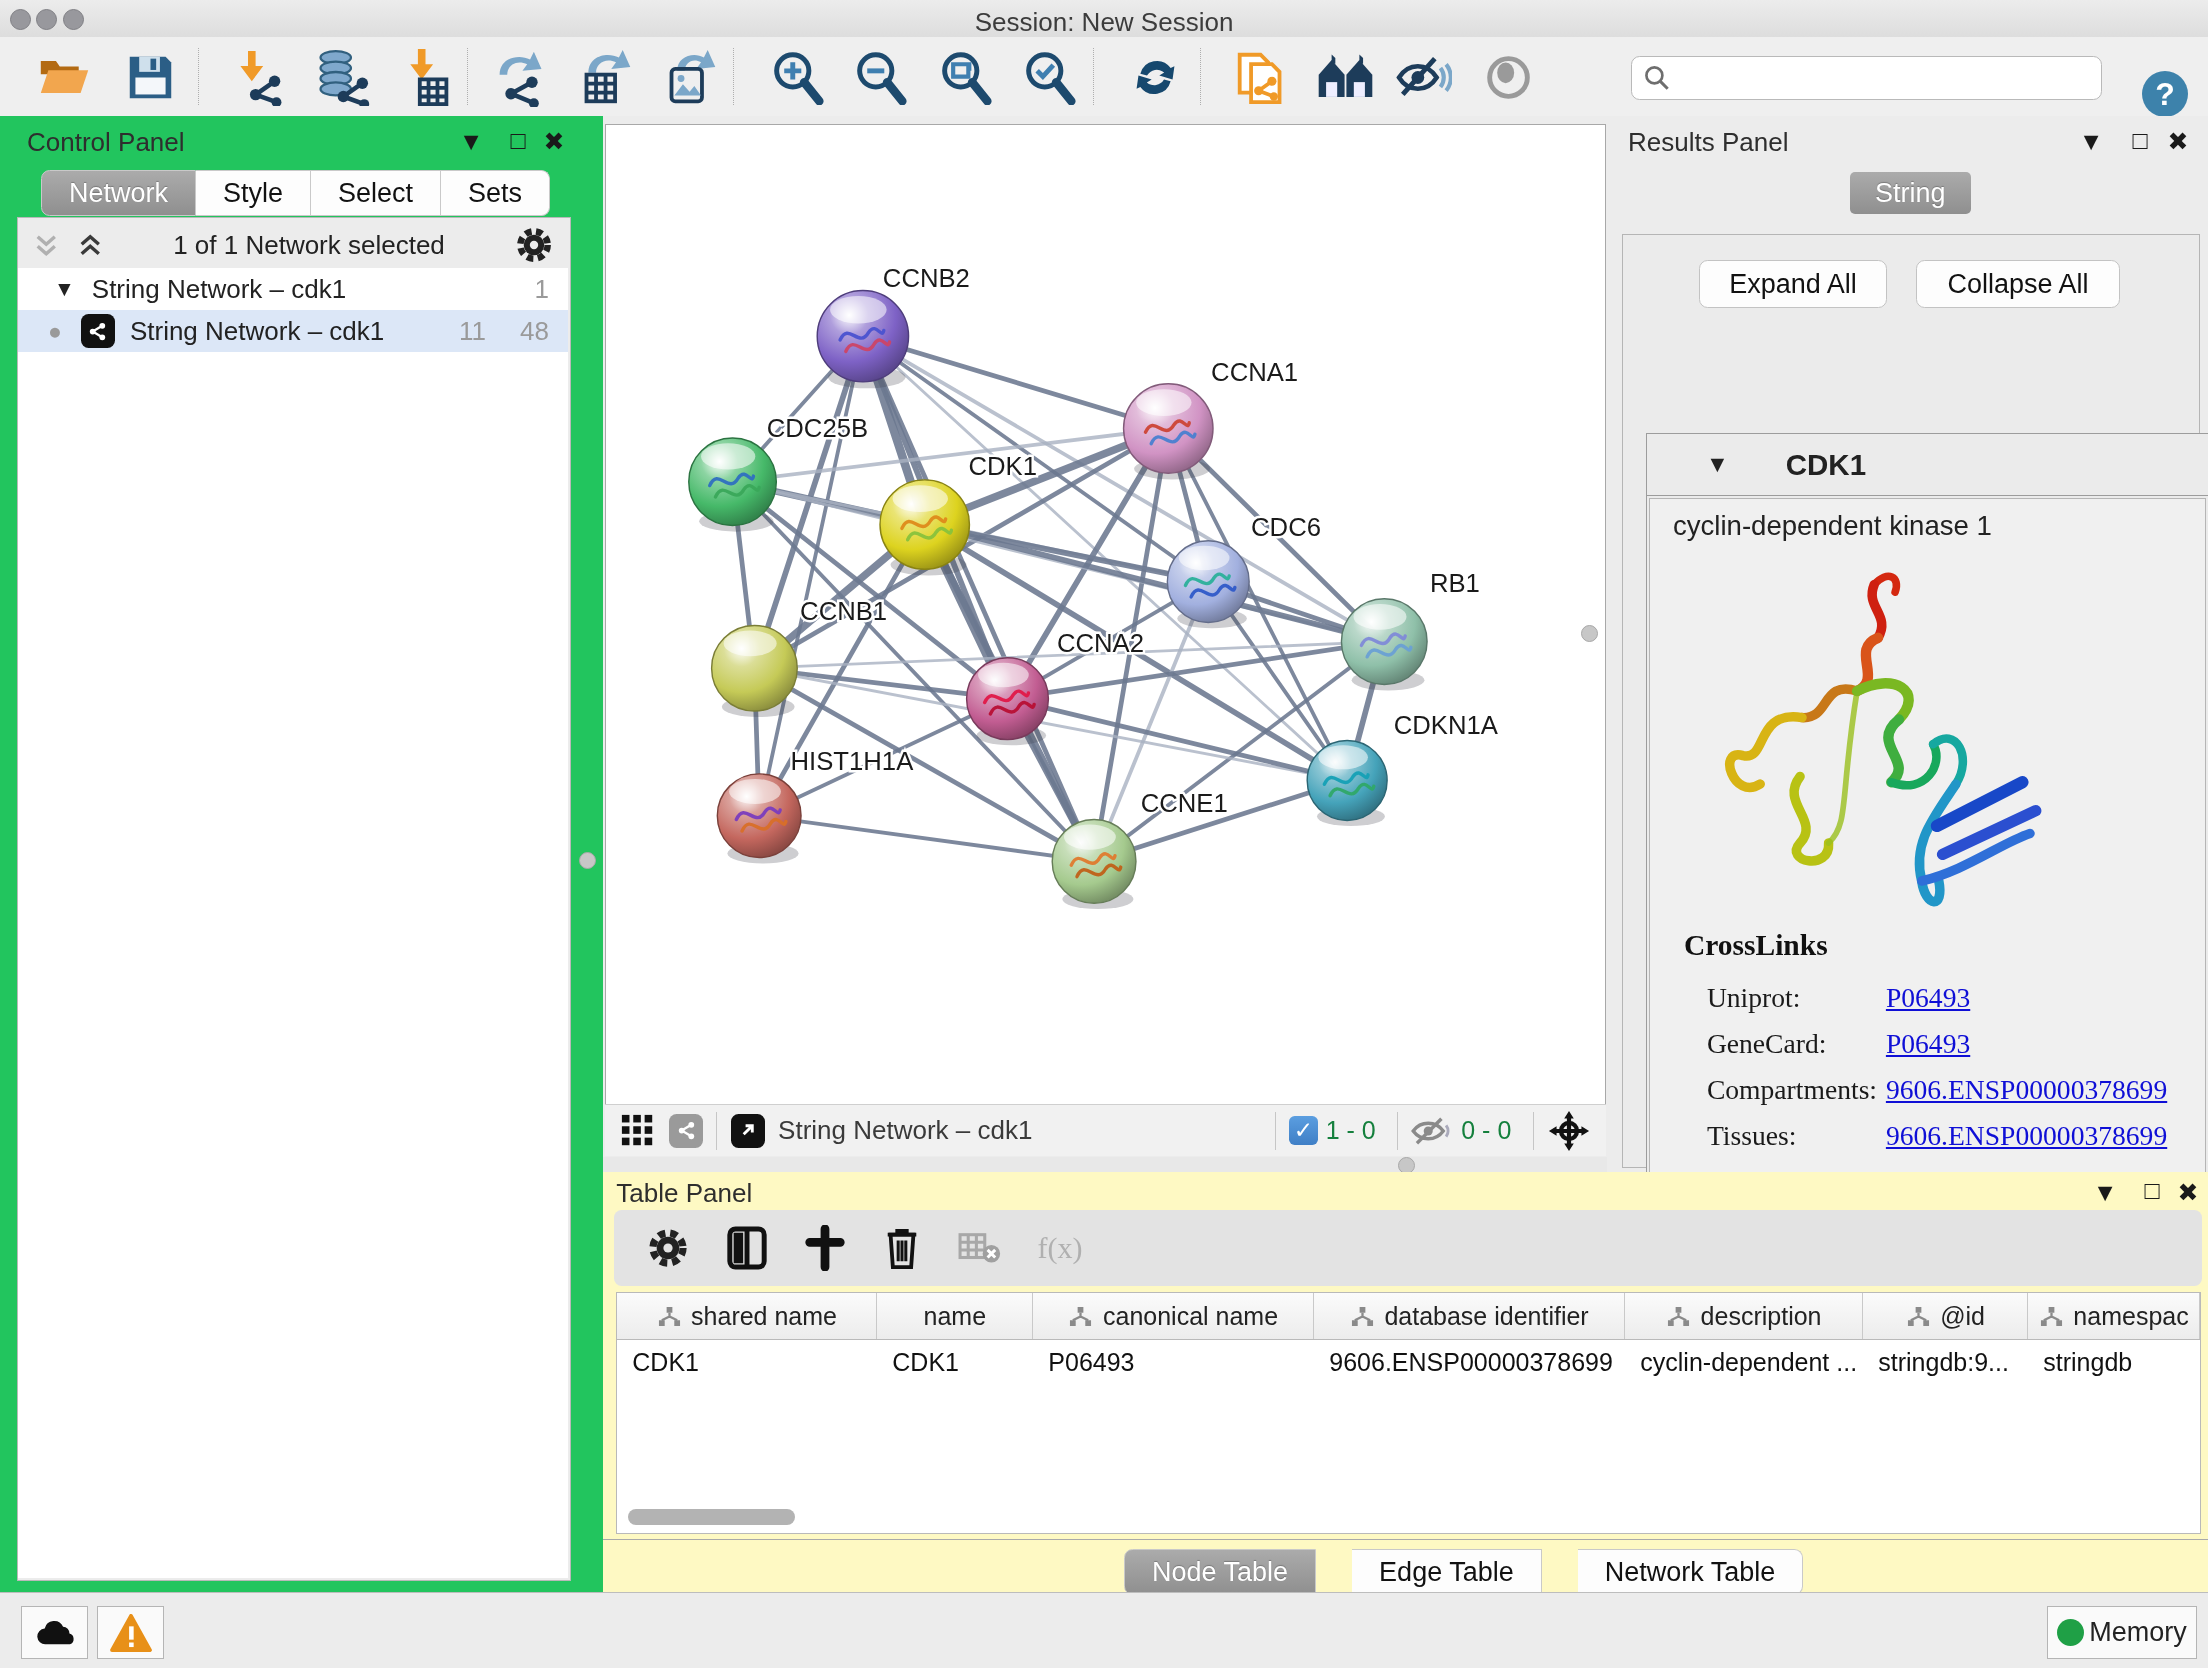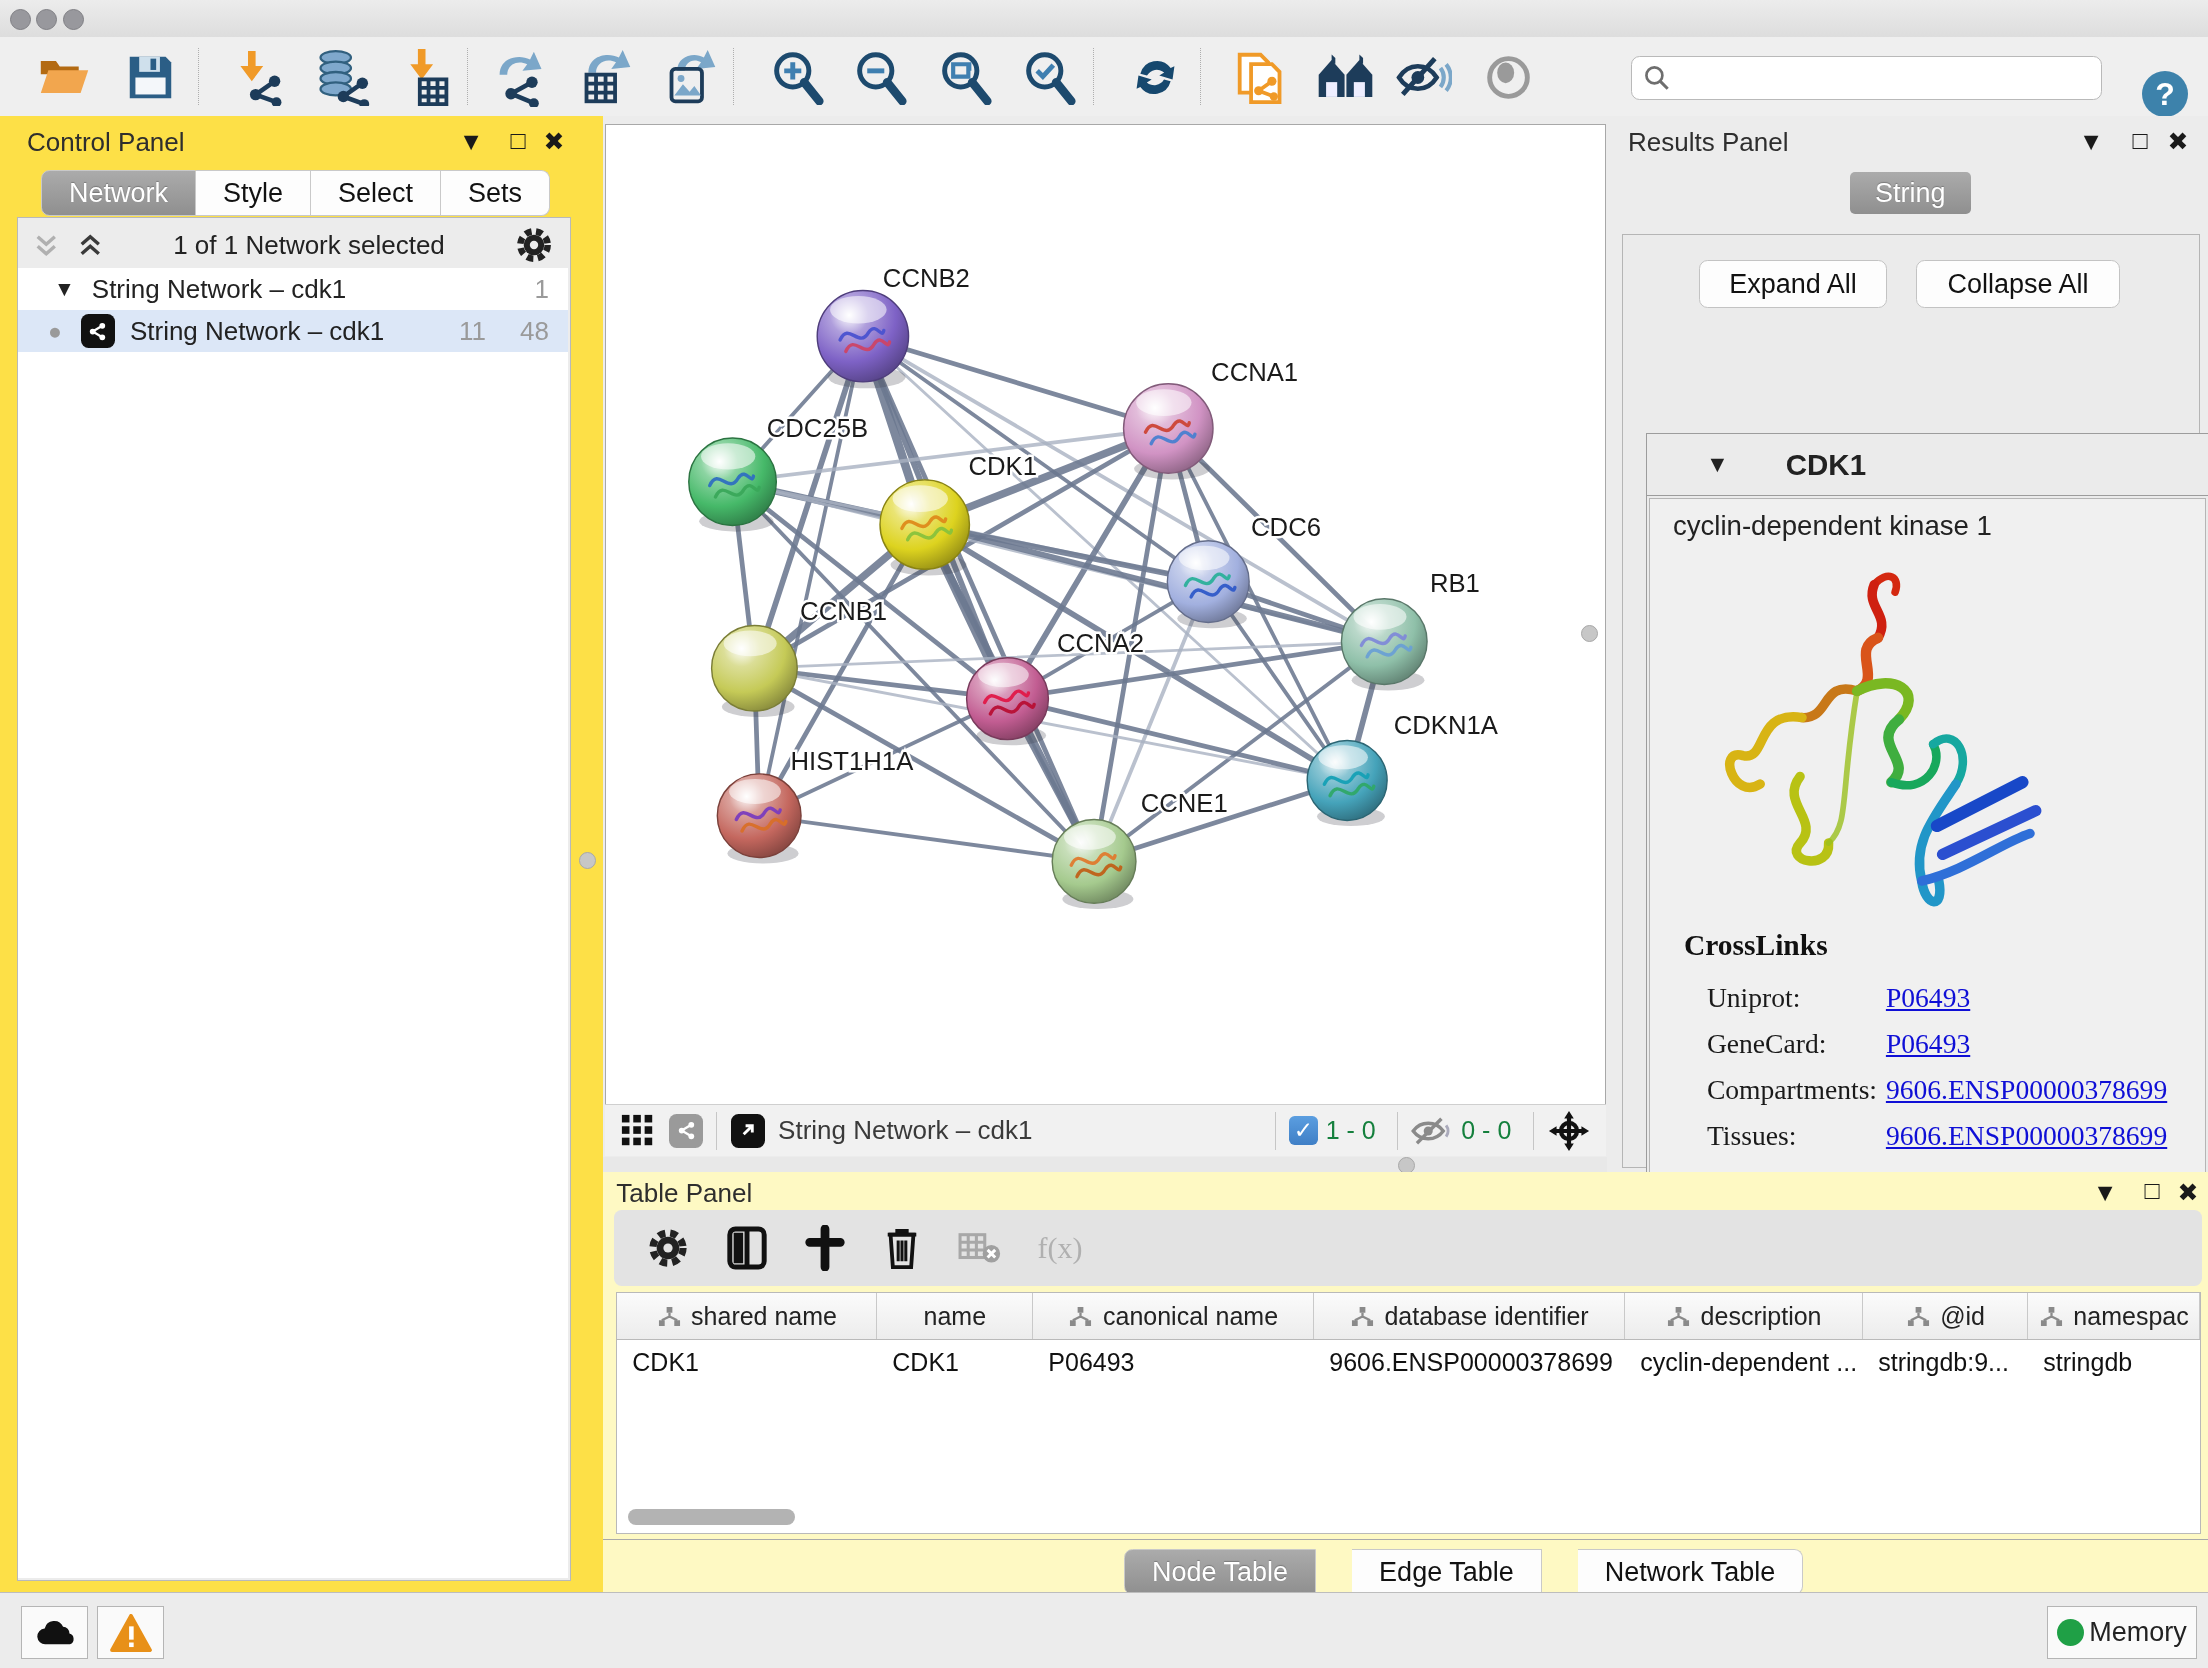--- a/index.html
+++ b/index.html
@@ -25,21 +25,21 @@
   .panel-title{font-size:26px;color:#2e2e2e;}
   .panel-ctl{font-size:25px;color:#1a1a1a;width:32px;text-align:center;}
   
   .tabrow{display:flex;gap:36px;}
   .tab{height:44px;line-height:44px;padding:0 27px;background:#fdfdfd;border:1px solid #c9c9c9;
        border-left:none;font-size:27px;color:#111;text-align:center;}
   .tab:first-child{border-left:1px solid #c9c9c9;border-radius:8.6px 0 0 8.6px;}
   .tab:last-child{border-radius:0 8.6px 8.6px 0;}
   .tab.active{background:linear-gradient(#ababab,#8f8f8f);color:#fff;text-shadow:0 -1px 1px rgba(0,0,0,.25);}
   
-  .cpanel{left:0;top:116px;width:603px;height:1476px;background:#fde047;}
+  .cpanel{left:0;top:116px;width:603px;height:1476px;background:#22c55e;}
   .cp-box{left:17px;top:101px;width:552px;height:1362px;border:1px solid #b9b9b9;background:#ececec;}
   .cp-inforow{left:19px;top:107px;width:548px;height:44px;display:flex;align-items:center;}
   .treelist{left:18px;top:152px;width:550px;background:#ffffff;height:1310px;}
   .trow{display:flex;align-items:center;height:42px;font-size:26px;}
   .trow .cnt{color:#9a9a9a;}
   .trow.sel{background:#dce7f7;}
   .sharebox{width:34px;height:34px;border-radius:7.6px;background:#111;display:flex;align-items:center;justify-content:center;}
   
   .canvas-wrap{left:603px;top:116px;width:1004px;height:1041px;background:#ececec;}
   .netwhite{left:1.9px;top:7.6px;width:1001px;height:981px;background:#ffffff;border:1px solid #a8a8a8;box-sizing:border-box;}
@@ -87,20 +87,21 @@
   .fx{font-family:"Liberation Serif","DejaVu Serif",serif;font-size:30px;color:#b0b0b0;}
   .netsvg text{font-family:"Liberation Sans","DejaVu Sans",sans-serif;}
 </style>
 </head>
 <body>
 
 <div class="abs titlebar">
   <div class="abs tl" style="left:9.5px"></div>
   <div class="abs tl" style="left:36px"></div>
   <div class="abs tl" style="left:63px"></div>
+  <div class="abs title-text">Session: New Session</div>
 </div>
 
 <div class="abs toolbar">
   <div class="abs tbtn" style="left:34px">
     <svg width="55" height="48" viewBox="0 0 29 25">
       <path d="M2 4 h8 l2 3 h10 v4 H2z" fill="#b36a12"></path>
       <path d="M2 21 L6 9 h21 l-4 12z" fill="#f2a64e"></path>
       </svg>
   </div>
   <div class="abs tbtn" style="left:120px">

